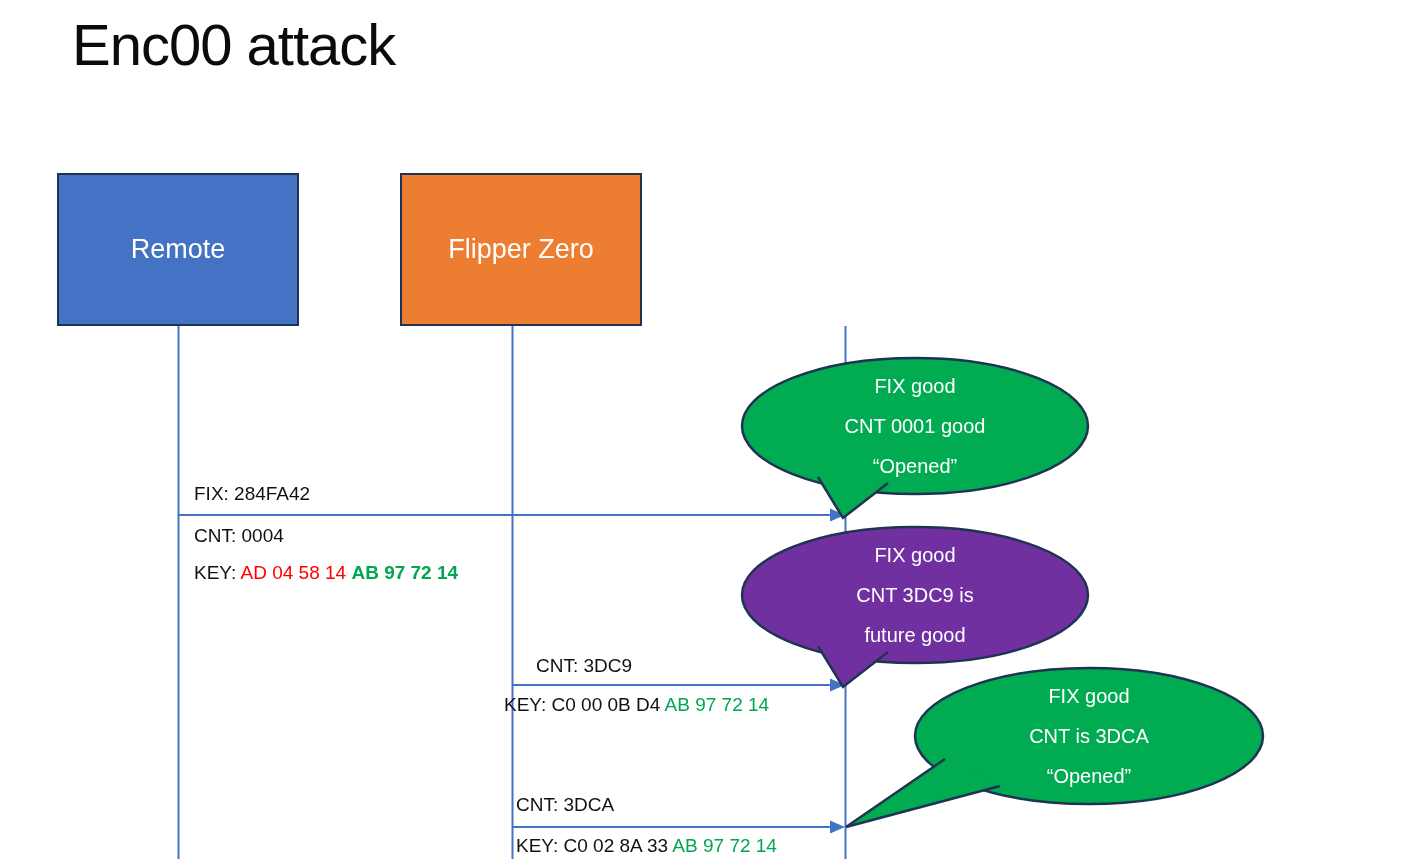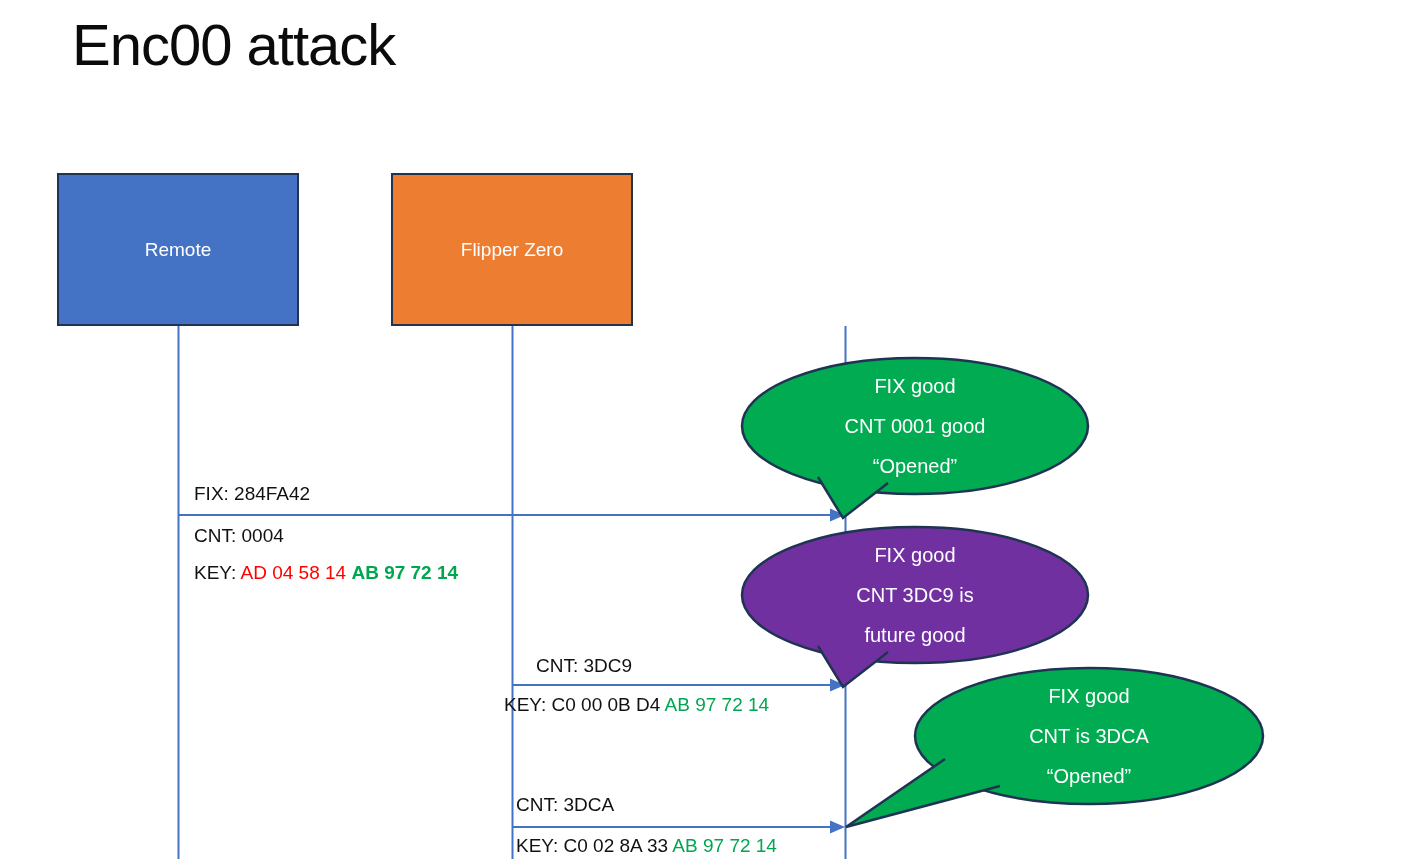--- a/index.html
+++ b/index.html
@@ -9,23 +9,23 @@
     margin-top:9px;
   }
   .title{
     position:absolute;left:72px;top:2px;font-size:58px;font-weight:400;
     color:#0b0b0b;letter-spacing:-1px;white-space:nowrap;
   }
   .actor{
     position:absolute;top:164px;width:242px;height:153px;box-sizing:border-box;
     border:2.5px solid #1f3352;display:flex;align-items:center;justify-content:center;
   }
-  .actor .lbl{color:#ffffff;font-size:19px;font-weight:400;white-space:nowrap;}
+  .actor .lbl{color:#ffffff;font-size:27px;font-weight:400;white-space:nowrap;}
   #actor-remote{left:57px;background:#4472c4;}
-  #actor-flipper{left:391px;background:#ed7d31;}
+  #actor-flipper{left:400px;background:#ed7d31;}
   #actor-receiver{left:725px;background:#00ab52;}
   svg.layer{position:absolute;left:0;top:0;z-index:2;}
   .boxes{position:absolute;left:0;top:0;z-index:1;width:100%;height:100%;}
   .msgline{
     position:absolute;z-index:3;font-size:19px;line-height:30px;color:#111111;
     white-space:nowrap;
   }
   .seg-red{color:#ff0000;text-align:center;}
   .seg-green{color:#00a650;}
   .seg-bold{font-weight:700;}

